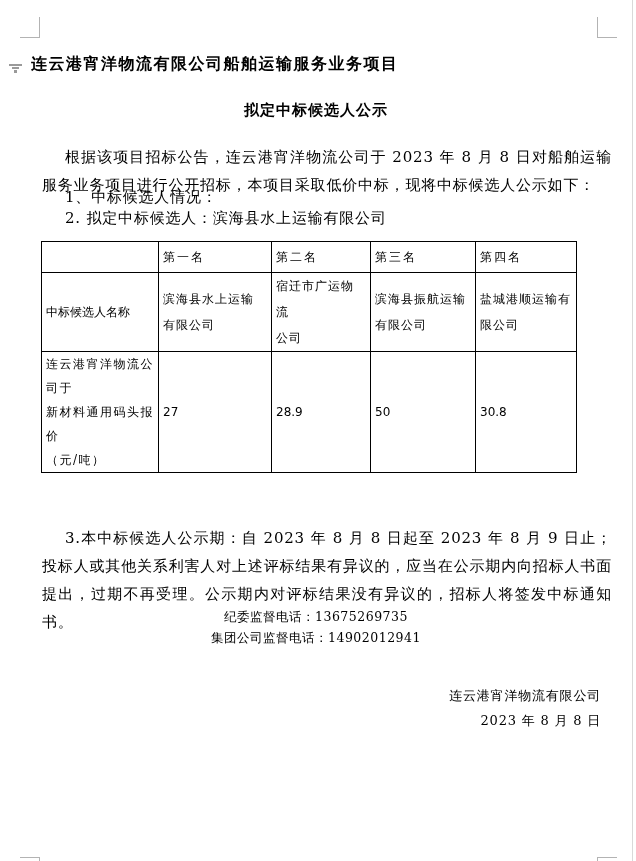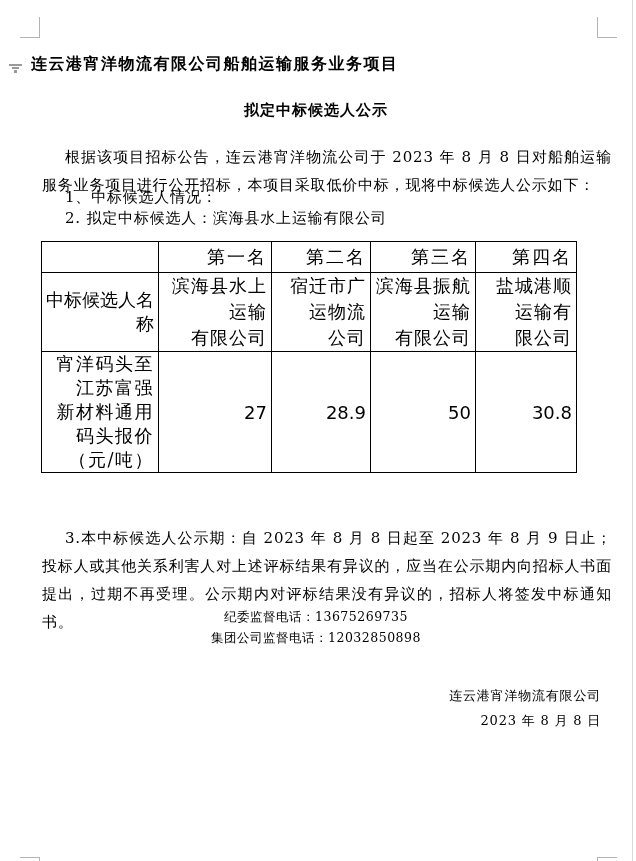--- a/index.html
+++ b/index.html
@@ -47,22 +47,22 @@
   .item2 { top: 204px; padding-left: 23px; width: 547px; }
   .item3 { top: 524px; text-indent: 23px; }
 
   
   table.bid {
     position: absolute; left: 41px; top: 241px;
     border-collapse: collapse; table-layout: fixed; width: 536px;
   }
   table.bid td {
     border: 1px solid #000; padding: 0 4px;
-    text-align: right; vertical-align: middle;
-    font-size: 18px; overflow: hidden;
+    text-align: left; vertical-align: middle;
+    font-size: 12px; overflow: hidden;
   }
   tr.rank-row   { height: 31px; }
   tr.name-row   { height: 60px; }
   tr.price-row1 { height: 68px; }
   tr.price-row2 { height: 85px; }
   td.rank-cell  { letter-spacing: 2px; }
   td.preline    { white-space: pre-line; line-height: 26px; letter-spacing: 1px; }
   td.row-label  {
     text-align: left; vertical-align: top; padding-top: 4px;
     font-size: 11.5px; line-height: 24px; letter-spacing: 1.5px;
@@ -122,34 +122,34 @@
       <td class="preline">滨海县水上运输
 有限公司</td>
       <td class="preline">宿迁市广运物流
 公司</td>
       <td class="preline">滨海县振航运输
 有限公司</td>
       <td class="preline">盐城港顺运输有
 限公司</td>
     </tr>
     <tr class="price-row1">
-      <td class="row-label">宵洋码头至江苏富强
+      <td class="row-label">连云港宵洋物流公司于
 新材料通用码头报价
 （元/吨）</td>
       <td class="num">27</td>
       <td class="num">28.9</td>
       <td class="num">50</td>
       <td class="num">30.8</td>
     </tr>
   </tbody>
 </table>
 
 <div class="para item3">3.本中标候选人公示期：自 2023 年 8 月 8 日起至 2023 年 8 月 9 日止；投标人或其他关系利害人对上述评标结果有异议的，应当在公示期内向招标人书面提出，过期不再受理。公示期内对评标结果没有异议的，招标人将签发中标通知书。</div>
 
 <div class="contacts">
   <div>纪委监督电话：13675269735</div>
-  <div>集团公司监督电话：12032850898</div>
+  <div>集团公司监督电话：14902012941</div>
 </div>
 
 <div class="signature">
   <div>连云港宵洋物流有限公司</div>
   <div>2023 年 8 月 8 日</div>
 </div>
 
 </body></html>

